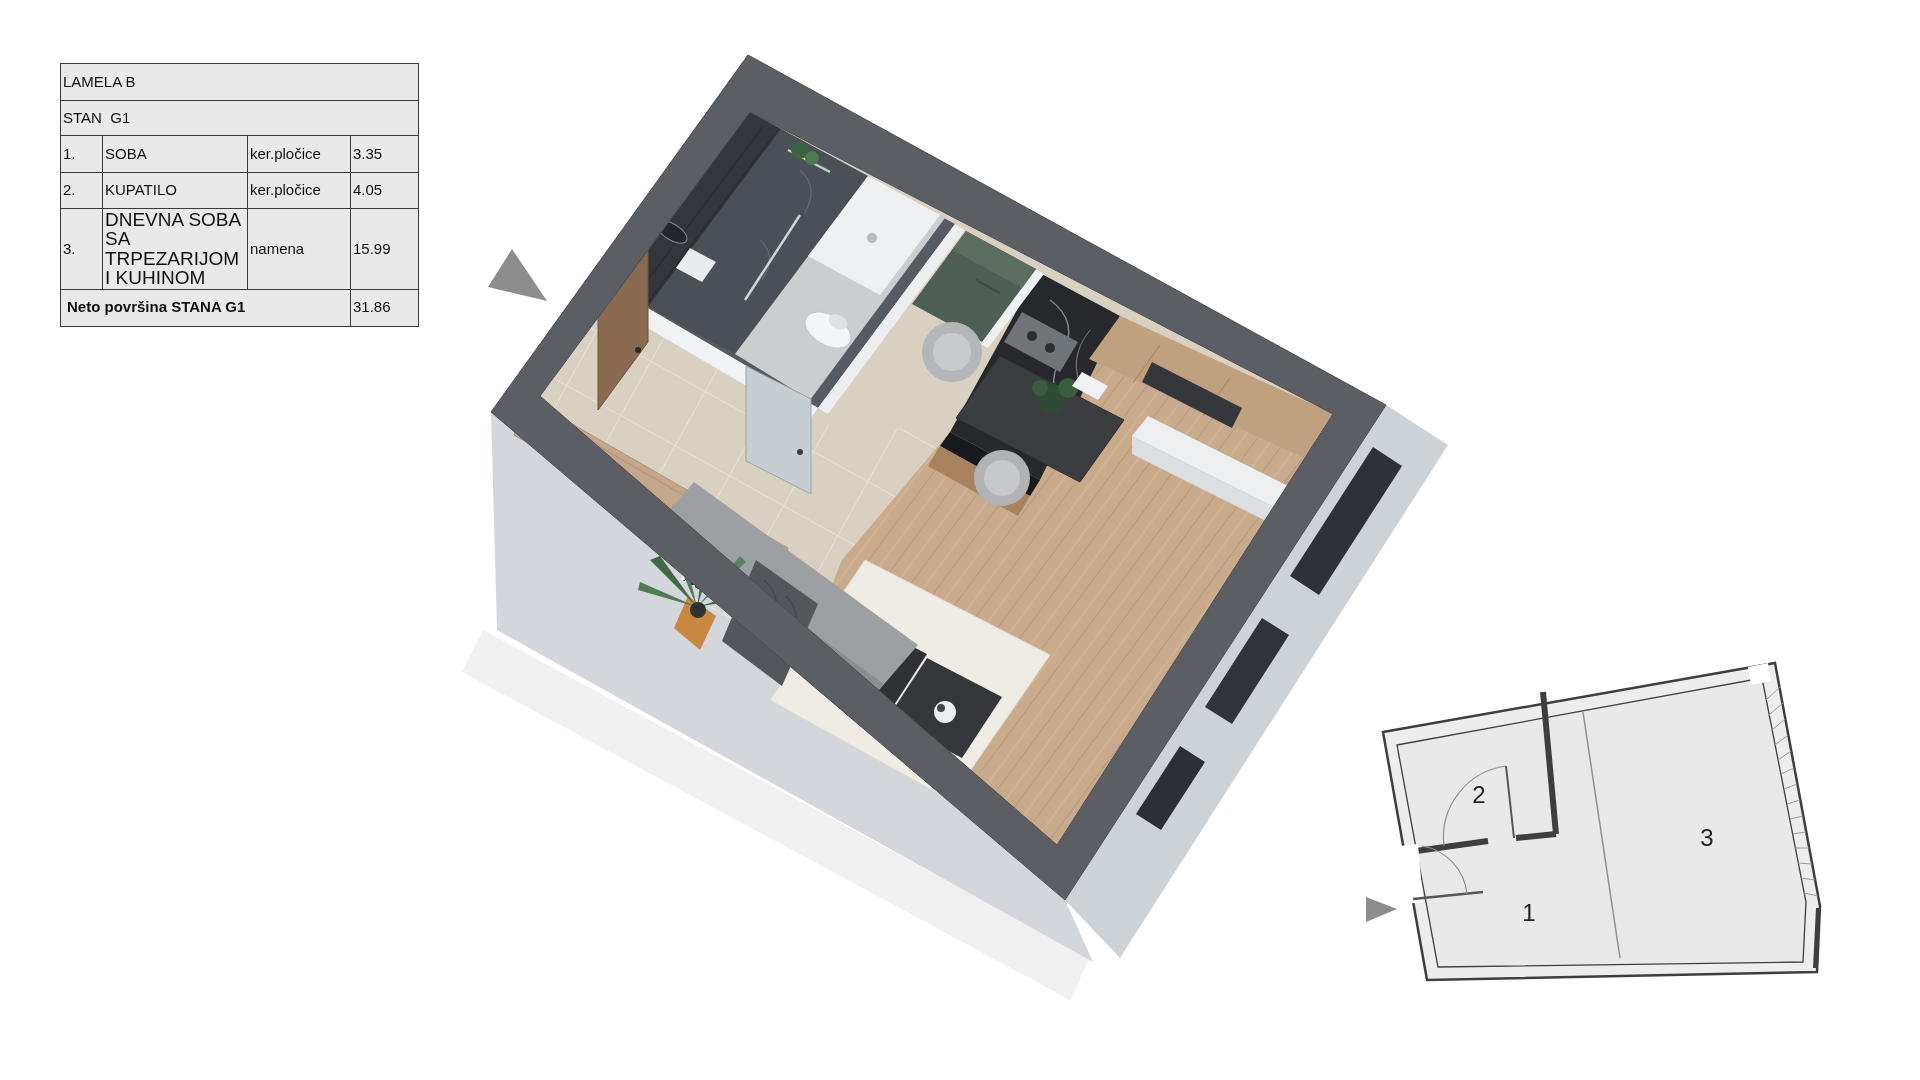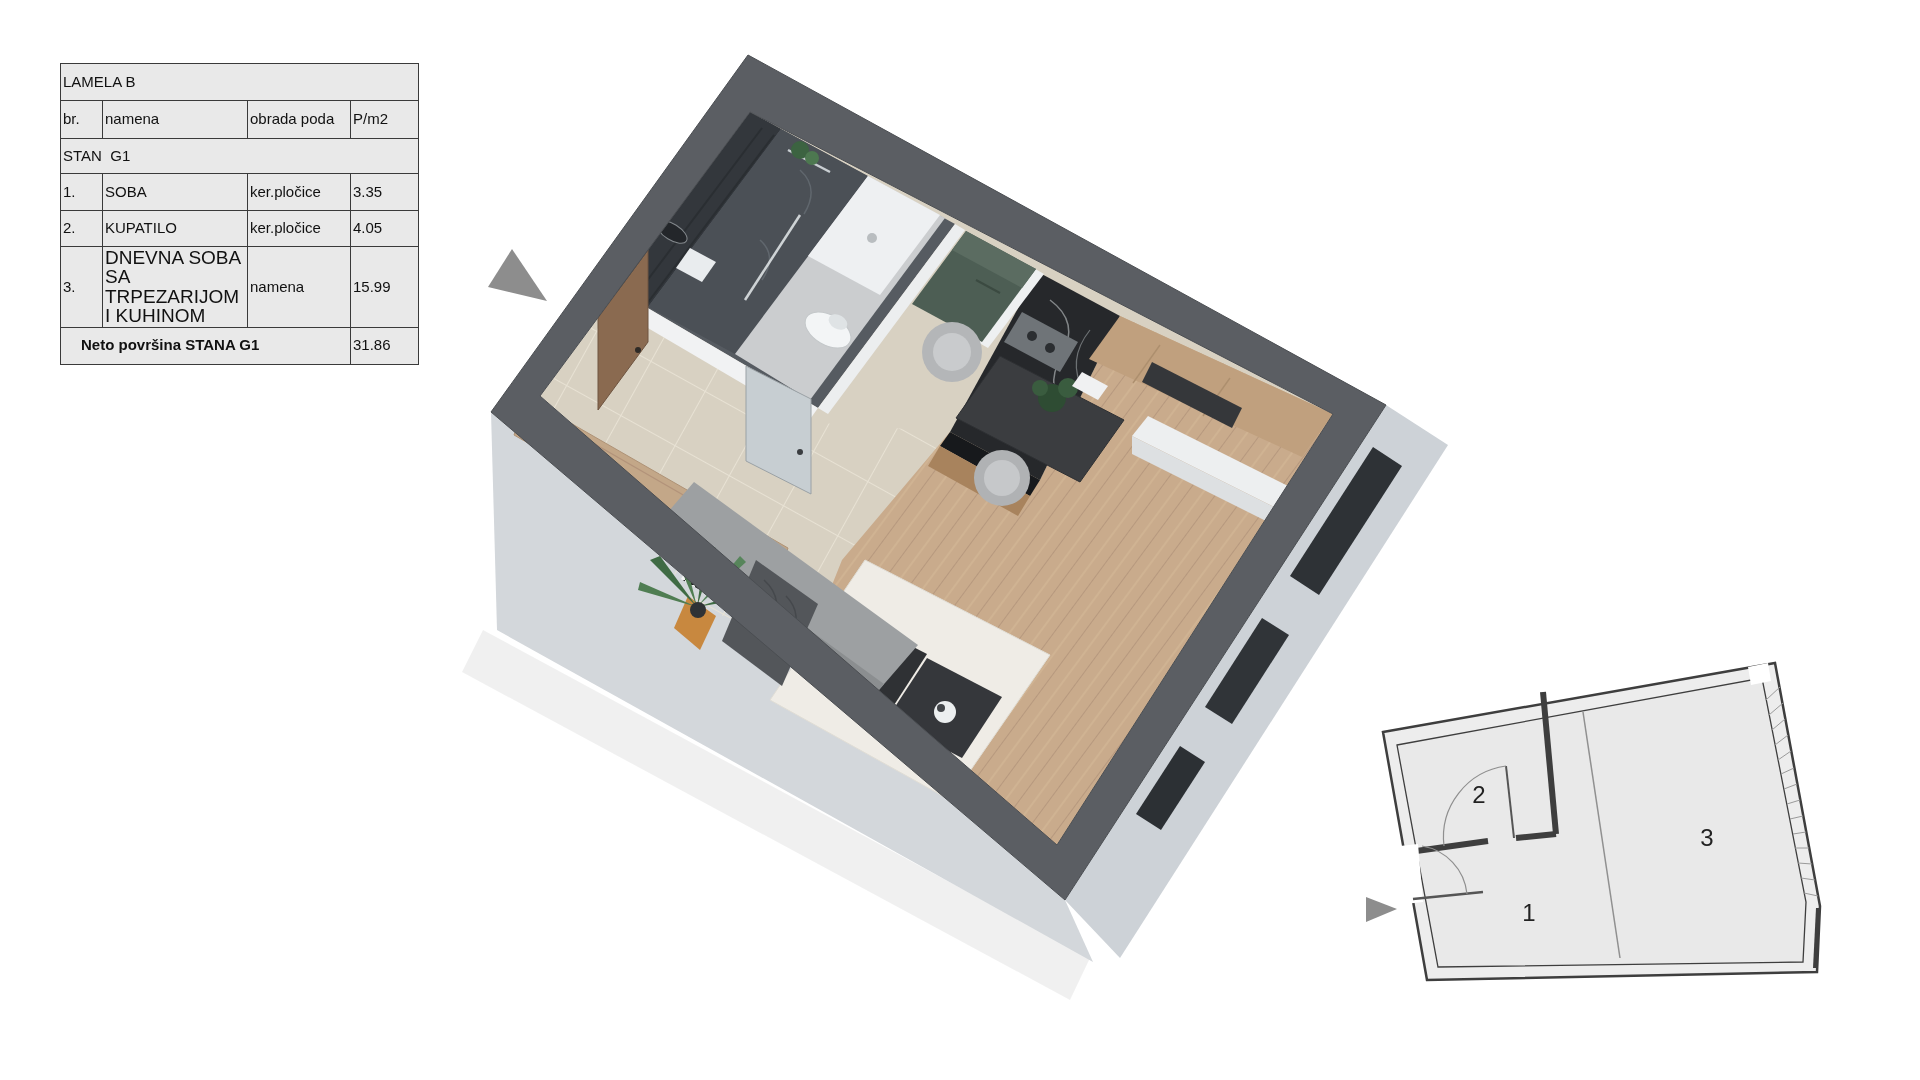--- a/index.html
+++ b/index.html
@@ -4,21 +4,21 @@
 <style>
   html,body{margin:0;padding:0;background:#ffffff;}
   .canvas{position:relative;width:1920px;height:1080px;background:#ffffff;overflow:hidden;
           font-family:"Liberation Sans",sans-serif;color:#111;}
   
   .area-table{position:absolute;left:60px;top:63px;border-collapse:collapse;
               background:#e9e9e9;table-layout:fixed;width:358px;
               font-size:15px;line-height:1.08;}
   .area-table td{border:1.5px solid #3a3a3a;text-align:left;vertical-align:middle;
                  padding:1px 2px;overflow:hidden;}
-  .area-table .left{text-align:left;padding-left:20px;}
+  .area-table .left{text-align:left;padding-left:6px;}
   .bold{font-weight:bold;}
   .pre{white-space:pre-wrap;}
   
   svg.scene{position:absolute;left:0;top:0;}
   text.plan-num{font-family:"Liberation Sans",sans-serif;font-size:24px;fill:#222;}
 </style>
 </head>
 <body>
 
 <div class="canvas">
@@ -26,26 +26,20 @@
   <table class="area-table">
     <colgroup>
         <col style="width:42px">
         <col style="width:145px">
         <col style="width:103px">
         <col style="width:68px">
       </colgroup>
     <tbody>
         <tr style="height:37px">
       <td colspan="4">LAMELA B</td>
-    </tr>
-    <tr style="height:38px">
-      <td>br.</td>
-      <td>namena</td>
-      <td>obrada poda</td>
-      <td>P/m2</td>
     </tr>
     <tr style="height:35px">
       <td colspan="4" class="pre">STAN  G1</td>
     </tr>
     <tr style="height:37px">
       <td>1.</td>
       <td>SOBA</td>
       <td>ker.pločice</td>
       <td>3.35</td>
     </tr>

